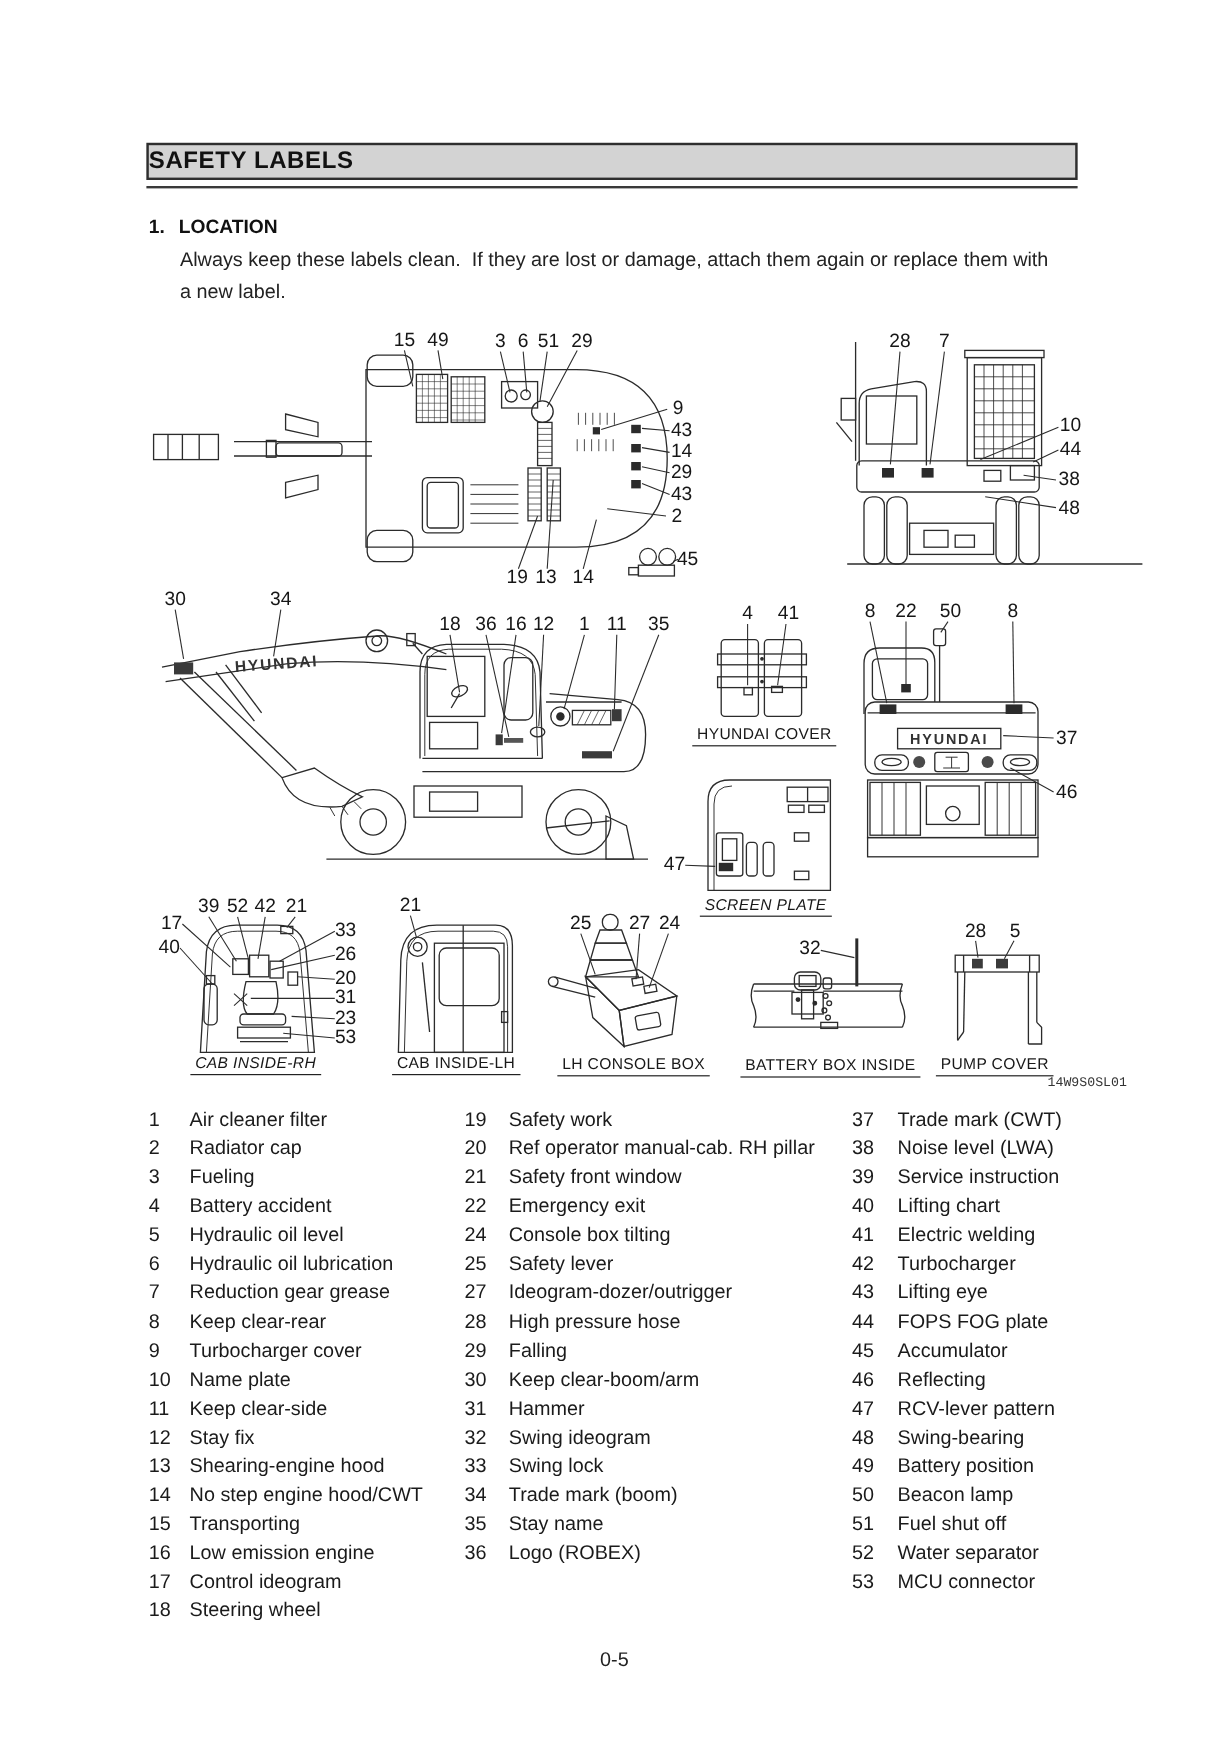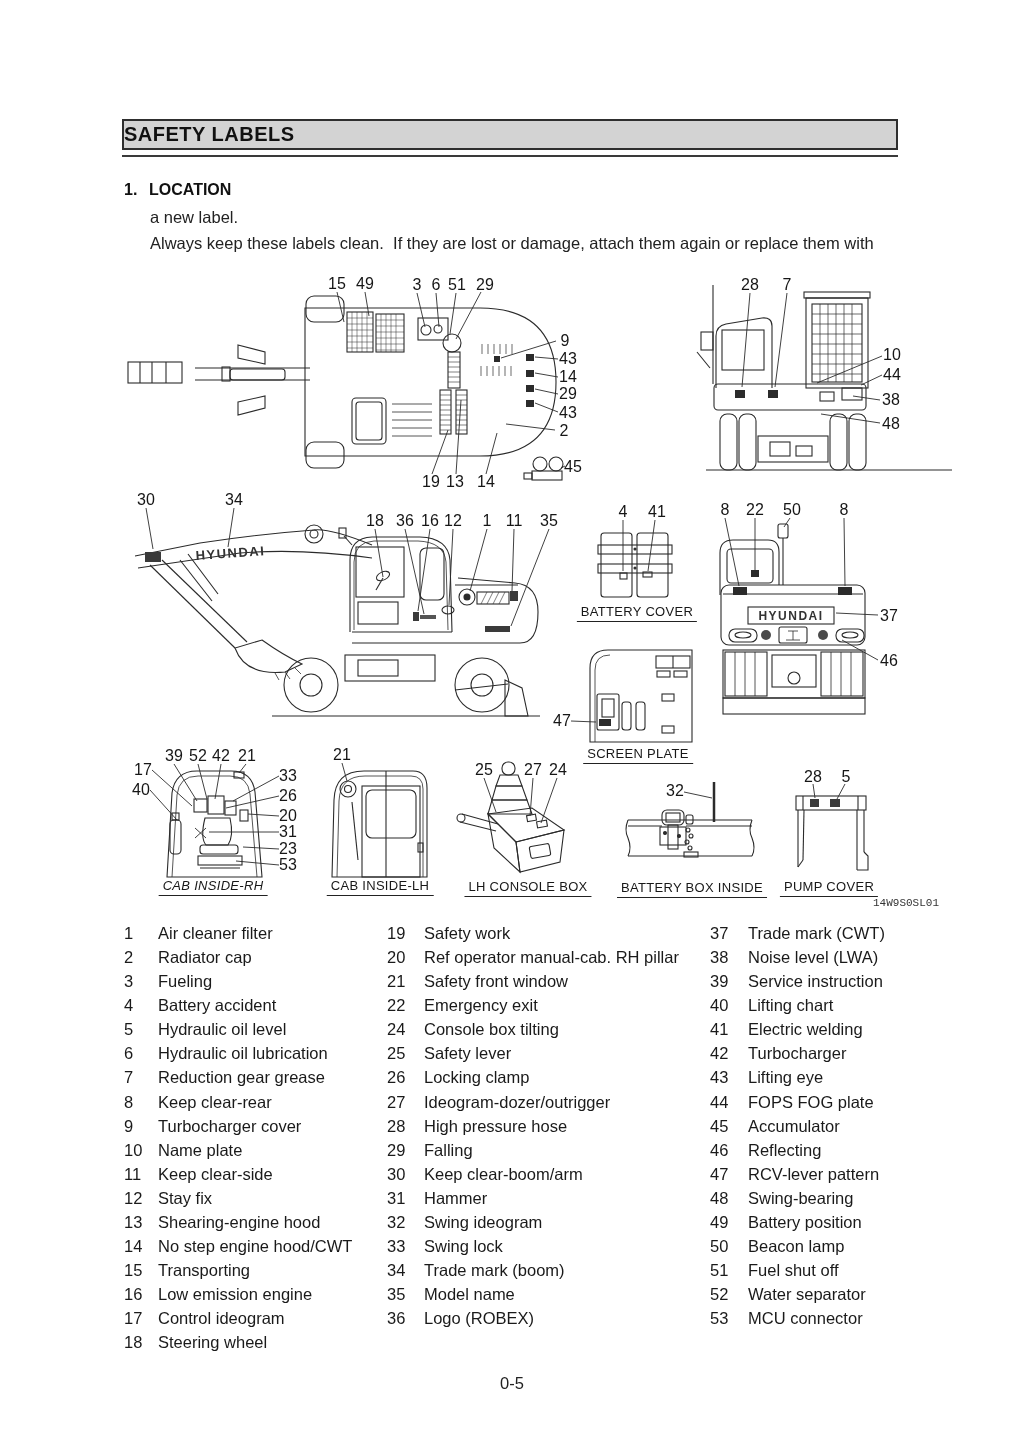--- a/index.html
+++ b/index.html
@@ -47,22 +47,22 @@
 <div class="abs title-box">
   <span>SAFETY LABELS</span>
 </div>
 <div class="abs title-underline"></div>
 
 <div class="abs section-heading">
   <span class="sec-no">1.</span><span>LOCATION</span>
 </div>
 
 <div class="abs para">
+  <div>Always keep these labels clean.  If they are lost or damage, attach them again or replace them with</div>
   <div>a new label.</div>
-  <div>Always keep these labels clean.  If they are lost or damage, attach them again or replace them with</div>
 </div>
 
 <svg class="abs fig-svg" viewBox="0 0 1024 1448" xmlns="http://www.w3.org/2000/svg">
 
   <g stroke="#2b2b2b" stroke-width="1.1" fill="none">
     <path d="M305,308 H480 Q556,308 556,382 Q556,456 480,456 H305 Z"></path>
     <rect x="306" y="296" width="38" height="26" rx="8"></rect>
     <rect x="306" y="442" width="38" height="26" rx="8"></rect>
     <polygon points="238,345 265,352 265,364 238,358"></polygon>
     <polygon points="238,402 265,396 265,408 238,415"></polygon>
@@ -480,22 +480,22 @@
 <div class="abs callout-layer">
 
 <span class="callout" style="left: 675px; top: 791px;">32</span>
   </div>
 <div class="abs callout-layer">
 
 <span class="callout" style="left: 813px; top: 777px;">28</span>
     <span class="callout" style="left: 846px; top: 777px;">5</span>
   </div>
 
-<div class="caption" style="left:637px;top:604px;">BATTERY COVER</div>
-<div class="caption" style="left:638px;top:746px;">SCREEN PLATE</div>
+<div class="caption" style="left:637px;top:604px;">HYUNDAI COVER</div>
+<div class="caption" style="left:638px;top:746px;font-style:italic;">SCREEN PLATE</div>
 <div class="caption" style="left:213px;top:878px;font-style:italic;">CAB INSIDE-RH</div>
 <div class="caption" style="left:380px;top:878px;">CAB INSIDE-LH</div>
 <div class="caption" style="left:528px;top:879px;">LH CONSOLE BOX</div>
 <div class="caption" style="left:692px;top:880px;">BATTERY BOX INSIDE</div>
 <div class="caption" style="left:829px;top:879px;">PUMP COVER</div>
 <div class="abs drawing-code">14W9S0SL01</div>
 
 <div class="list-col col-a" style="left:124px;">
 
 <div class="list-row">
@@ -567,23 +567,20 @@
     <div class="list-row">
     <span class="no">22</span><span class="lbl">Emergency exit</span>
   </div>
     <div class="list-row">
     <span class="no">24</span><span class="lbl">Console box tilting</span>
   </div>
     <div class="list-row">
     <span class="no">25</span><span class="lbl">Safety lever</span>
   </div>
     <div class="list-row">
-    <span class="no">26</span><span class="lbl">Locking clamp</span>
-  </div>
-    <div class="list-row">
     <span class="no">27</span><span class="lbl">Ideogram-dozer/outrigger</span>
   </div>
     <div class="list-row">
     <span class="no">28</span><span class="lbl">High pressure hose</span>
   </div>
     <div class="list-row">
     <span class="no">29</span><span class="lbl">Falling</span>
   </div>
     <div class="list-row">
     <span class="no">30</span><span class="lbl">Keep clear-boom/arm</span>
@@ -594,21 +591,21 @@
     <div class="list-row">
     <span class="no">32</span><span class="lbl">Swing ideogram</span>
   </div>
     <div class="list-row">
     <span class="no">33</span><span class="lbl">Swing lock</span>
   </div>
     <div class="list-row">
     <span class="no">34</span><span class="lbl">Trade mark (boom)</span>
   </div>
     <div class="list-row">
-    <span class="no">35</span><span class="lbl">Model name</span>
+    <span class="no">35</span><span class="lbl">Stay name</span>
   </div>
     <div class="list-row">
     <span class="no">36</span><span class="lbl">Logo (ROBEX)</span>
   </div>
   </div>
 <div class="list-col col-c" style="left:710px;">
 
 <div class="list-row">
     <span class="no">37</span><span class="lbl">Trade mark (CWT)</span>
   </div>

